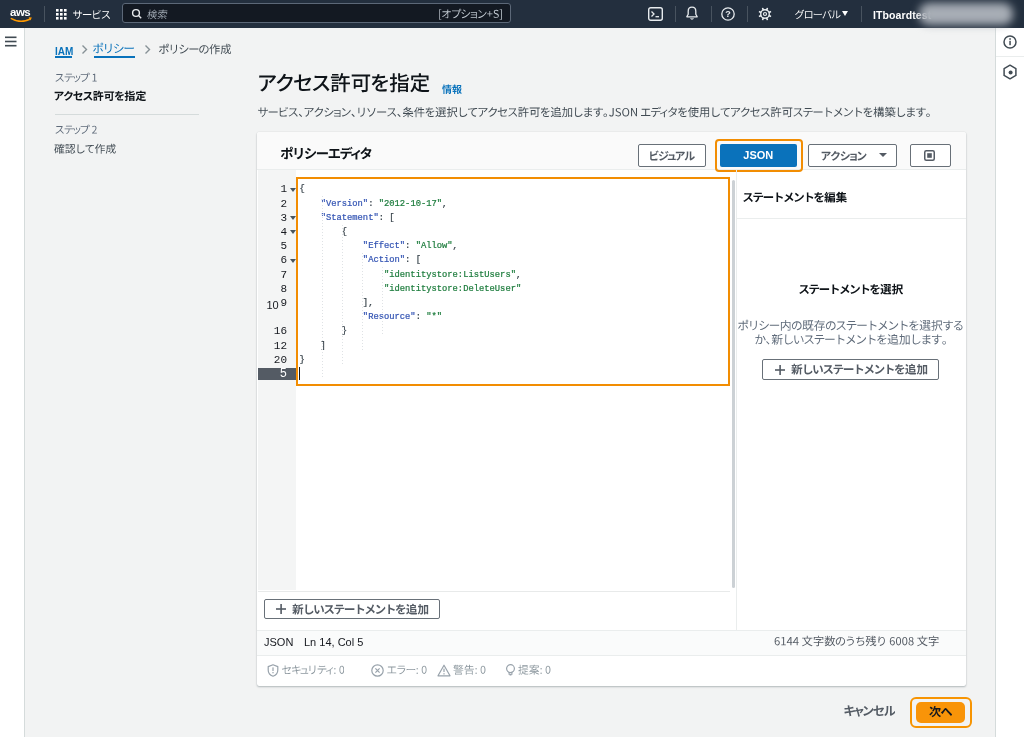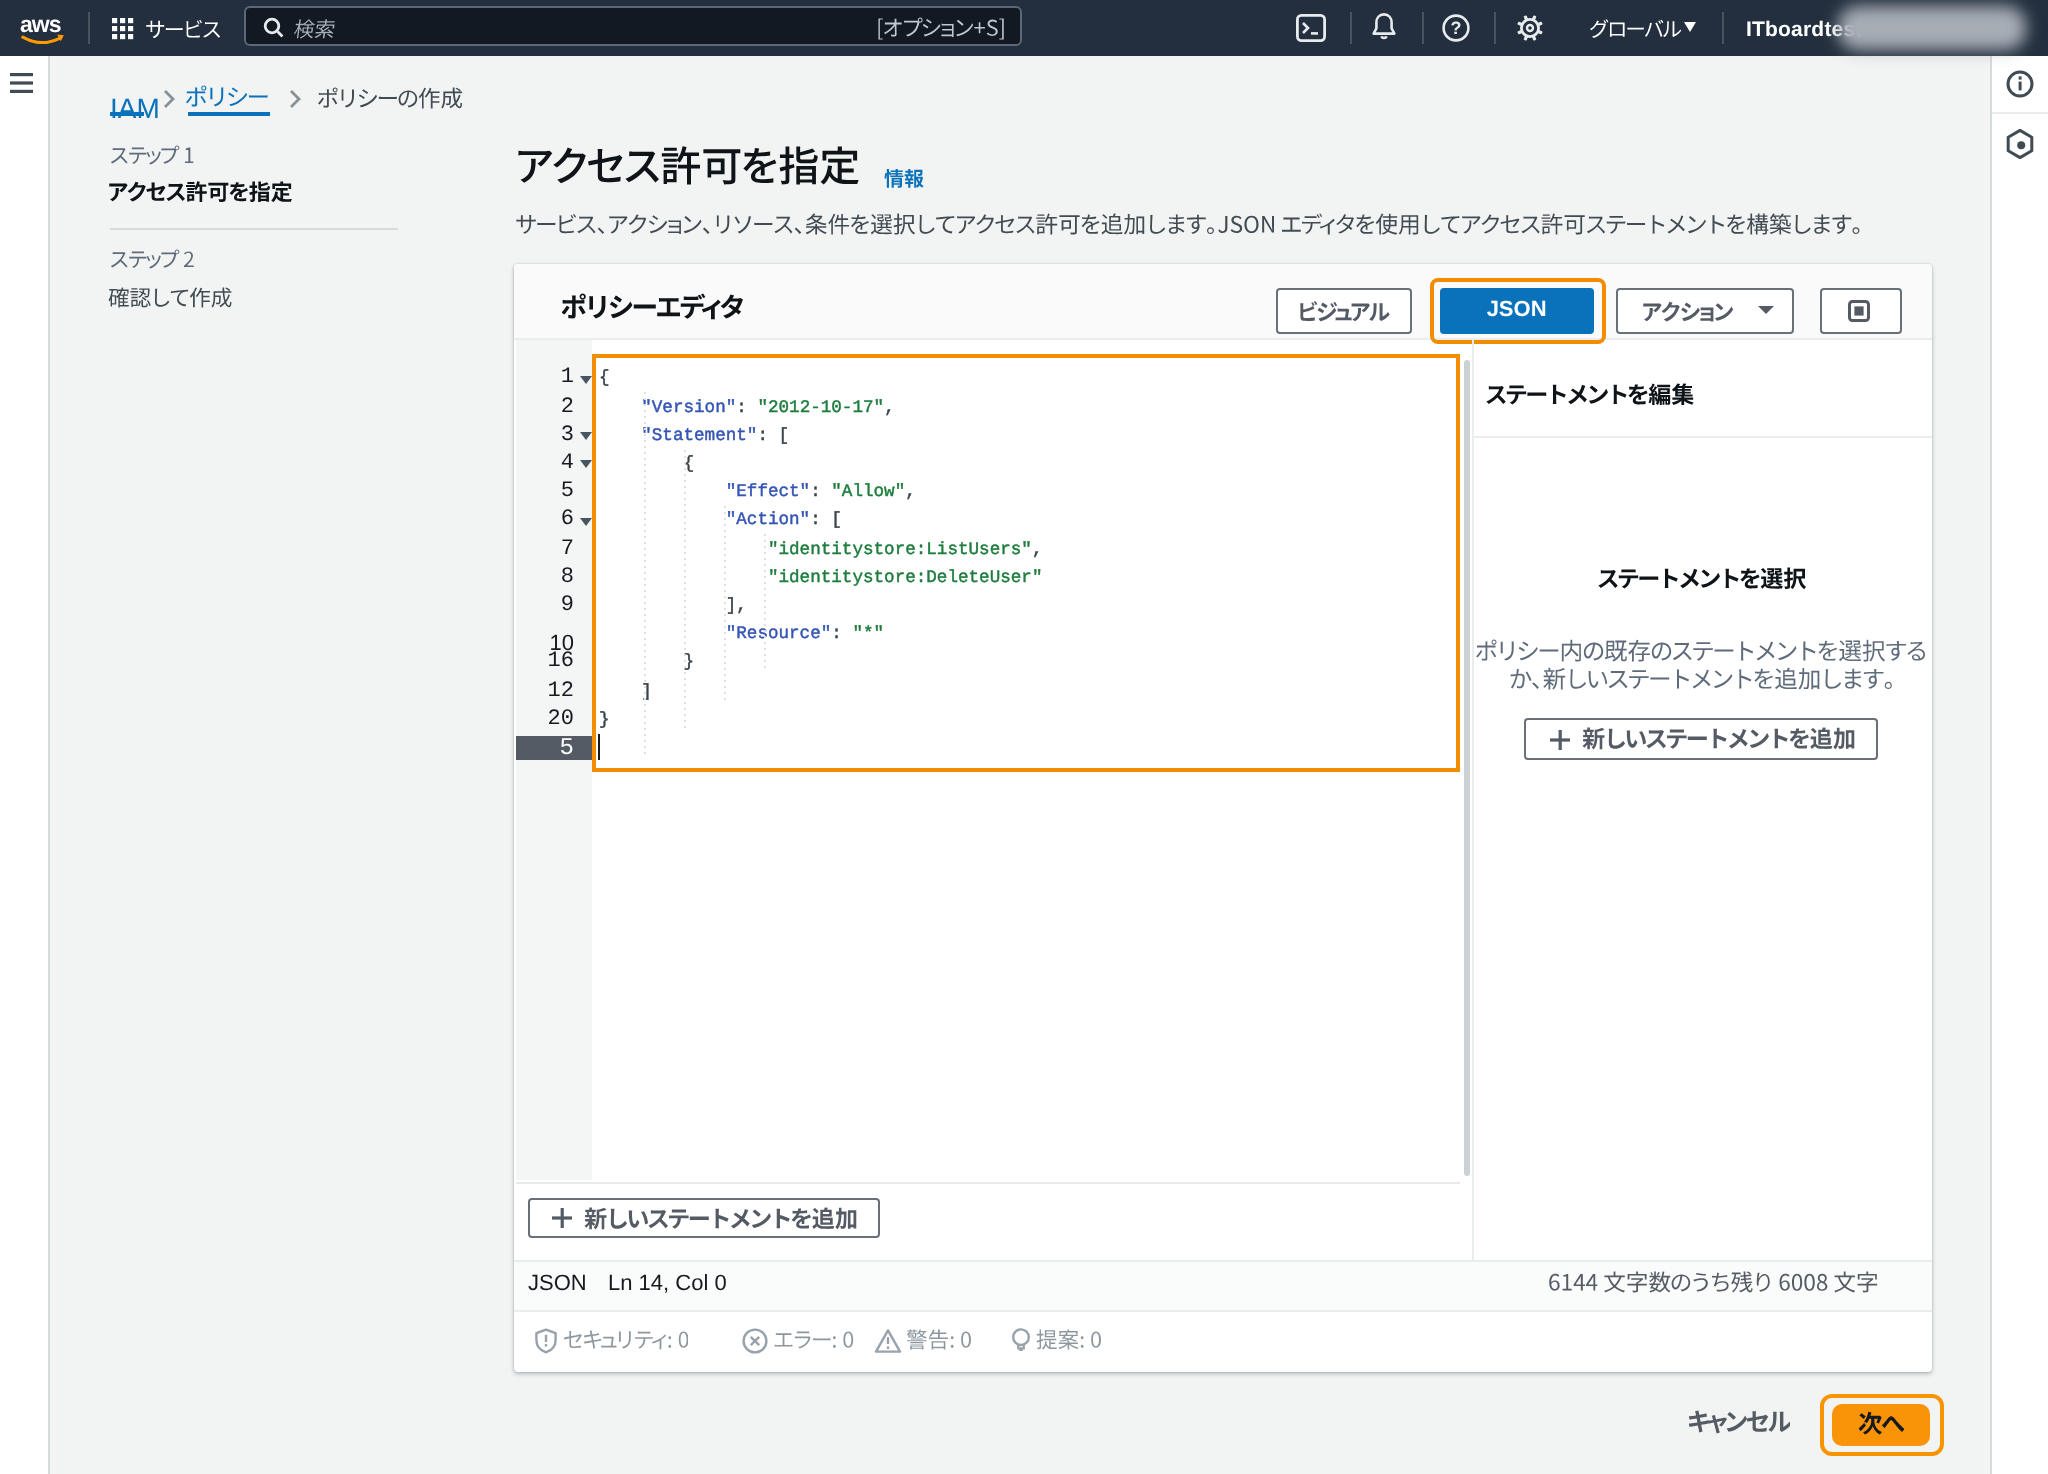--- a/index.html
+++ b/index.html
@@ -92,21 +92,21 @@
 <svg class="abs" style="left:1003px;top:35px" width="14" height="14" viewBox="0 0 14 14">
 <circle cx="7" cy="7" r="6" stroke="#414b53" stroke-width="1.5" fill="none"></circle>
 <rect x="6.3" y="5.8" width="1.5" height="4.4" fill="#414b53"></rect>
     <rect x="6.3" y="3.2" width="1.5" height="1.6" fill="#414b53"></rect>
   </svg>
 <div class="abs" style="left:996px;top:56px;width:28px;height:1px;background:#eaeded"></div>
 <svg class="abs" style="left:1002px;top:64px" width="16" height="17" viewBox="0 0 16 17">
 <path d="M8,1.2 L13.9,4.6 L13.9,11.4 L8,14.8 L2.1,11.4 L2.1,4.6 Z" stroke="#414b53" stroke-width="1.5" fill="none" stroke-linejoin="round"></path>
 <circle cx="8.6" cy="8.6" r="2" fill="#414b53"></circle>
   </svg>
-<div class="abs" style="left:55px;top:45.6px;color:#0972bb;font-size:14px;font-weight:400">IAM</div>
+<div class="abs" style="left:55px;top:45.6px;color:#0972bb;font-size:10px;font-weight:700">IAM</div>
 <div class="abs" style="left:54.8px;top:56.4px;width:17.2px;height:1.2px;background:#0972bb"></div>
 <svg class="abs" style="left:81px;top:45px" width="7" height="9">
     <path d="M1.5,0.5 L5.5,4.5 L1.5,8.5" stroke="#879196" stroke-width="1.4" fill="none"></path>
   </svg>
 <div style="position:absolute;left:93.4px;top:41.3px;">
     <svg width="41.4" height="15.8" viewBox="0 0 41.4 15.8" style="display:block">
       <path fill="#0972bb" d="M8.1 3.1C8.1 2.6 8.5 2.3 8.9 2.3C9.3 2.3 9.6 2.6 9.6 3.1C9.6 3.5 9.3 3.8 8.9 3.8C8.5 3.8 8.1 3.5 8.1 3.1ZM7.6 3.1C7.6 3.8 8.2 4.3 8.9 4.3C9.6 4.3 10.2 3.8 10.2 3.1C10.2 2.4 9.6 1.8 8.9 1.8C8.2 1.8 7.6 2.4 7.6 3.1ZM3.1 7.4 2.2 7C1.8 8 0.8 9.3 0 10.1L0.8 10.6C1.5 9.9 2.6 8.4 3.1 7.4ZM8 7 7.2 7.4C7.8 8.2 8.7 9.6 9.1 10.6L10 10.1C9.5 9.2 8.6 7.8 8 7ZM0.4 4.7V5.6C0.7 5.6 1 5.6 1.4 5.6H4.6V5.7C4.6 6.2 4.6 10.2 4.6 10.9C4.6 11.2 4.5 11.3 4.2 11.3C3.9 11.3 3.3 11.3 2.8 11.2L2.9 12.1C3.4 12.2 4.1 12.2 4.6 12.2C5.3 12.2 5.6 11.9 5.6 11.3C5.6 10.4 5.6 6.6 5.6 5.7V5.6H8.7C9 5.6 9.3 5.6 9.6 5.6V4.7C9.3 4.7 8.9 4.7 8.7 4.7H5.6V3.5C5.6 3.3 5.6 2.8 5.6 2.7H4.5C4.6 2.9 4.6 3.3 4.6 3.5V4.7H1.4C1 4.7 0.7 4.7 0.4 4.7ZM18.7 2.8H17.6C17.6 3.1 17.6 3.4 17.6 3.8C17.6 4.2 17.6 5.2 17.6 5.7C17.6 7.9 17.5 8.8 16.7 9.8C15.9 10.6 14.9 11.1 13.9 11.4L14.6 12.2C15.5 11.9 16.6 11.4 17.4 10.5C18.3 9.5 18.6 8.5 18.6 5.7C18.6 5.3 18.6 4.3 18.6 3.8C18.6 3.4 18.6 3.1 18.7 2.8ZM13.2 2.9H12.2C12.2 3.1 12.2 3.5 12.2 3.8C12.2 4.1 12.2 7.2 12.2 7.7C12.2 8 12.2 8.4 12.2 8.6H13.2C13.2 8.3 13.2 8 13.2 7.7C13.2 7.2 13.2 4.1 13.2 3.8C13.2 3.5 13.2 3.1 13.2 2.9ZM23.4 2.7 22.9 3.5C23.6 3.9 24.8 4.7 25.4 5.2L26 4.4C25.4 4 24.1 3.1 23.4 2.7ZM21.7 11.1 22.2 12C23.3 11.8 24.9 11.3 26.1 10.6C27.9 9.5 29.6 8 30.6 6.4L30 5.4C29.1 7.1 27.5 8.6 25.6 9.7C24.4 10.4 22.9 10.9 21.7 11.1ZM21.6 5.3 21.1 6.1C21.8 6.5 23.1 7.3 23.7 7.7L24.2 6.9C23.7 6.6 22.3 5.7 21.6 5.3ZM31.5 6.6V7.8C31.9 7.7 32.5 7.7 33.1 7.7C34 7.7 38.7 7.7 39.5 7.7C40.1 7.7 40.6 7.8 40.8 7.8V6.6C40.5 6.7 40.1 6.7 39.5 6.7C38.7 6.7 34 6.7 33.1 6.7C32.5 6.7 31.8 6.7 31.5 6.6Z"></path>
     </svg>
   </div>
 <div class="abs" style="left:93.7px;top:56.4px;width:41.2px;height:1.2px;background:#0972bb"></div>
@@ -192,21 +192,21 @@
     <div class="abs" style="left:0;top:210.7px;width:29px;height:14px;line-height:14px;text-align:right;color:#16191f;font-family:'Liberation Mono',monospace;font-size:11px">3</div>
     <div class="abs" style="left:31.5px;top:216.2px;width:0;height:0;border-left:3.2px solid transparent;border-right:3.2px solid transparent;border-top:4px solid #49555f"></div>
     <div class="abs" style="left:0;top:224.9px;width:29px;height:14px;line-height:14px;text-align:right;color:#16191f;font-family:'Liberation Mono',monospace;font-size:11px">4</div>
     <div class="abs" style="left:31.5px;top:230.4px;width:0;height:0;border-left:3.2px solid transparent;border-right:3.2px solid transparent;border-top:4px solid #49555f"></div>
     <div class="abs" style="left:0;top:239.1px;width:29px;height:14px;line-height:14px;text-align:right;color:#16191f;font-family:'Liberation Mono',monospace;font-size:11px">5</div>
     <div class="abs" style="left:0;top:253.3px;width:29px;height:14px;line-height:14px;text-align:right;color:#16191f;font-family:'Liberation Mono',monospace;font-size:11px">6</div>
     <div class="abs" style="left:31.5px;top:258.8px;width:0;height:0;border-left:3.2px solid transparent;border-right:3.2px solid transparent;border-top:4px solid #49555f"></div>
     <div class="abs" style="left:0;top:267.5px;width:29px;height:14px;line-height:14px;text-align:right;color:#16191f;font-family:'Liberation Mono',monospace;font-size:11px">7</div>
     <div class="abs" style="left:0;top:281.7px;width:29px;height:14px;line-height:14px;text-align:right;color:#16191f;font-family:'Liberation Mono',monospace;font-size:11px">8</div>
     <div class="abs" style="left:0;top:295.9px;width:29px;height:14px;line-height:14px;text-align:right;color:#16191f;font-family:'Liberation Mono',monospace;font-size:11px">9</div>
-    <div class="abs" style="left:0;top:315px;width:29px;height:14px;line-height:14px;text-align:right;color:#16191f;font-family:Liberation Sans, sans-serif;font-size:11px">10</div>
+    <div class="abs" style="left:0;top:298px;width:29px;height:14px;line-height:14px;text-align:center;color:#16191f;font-family:Liberation Sans, sans-serif;font-size:11px">10</div>
     <div class="abs" style="left:0;top:324.3px;width:29px;height:14px;line-height:14px;text-align:right;color:#16191f;font-family:'Liberation Mono',monospace;font-size:11px">16</div>
     <div class="abs" style="left:0;top:338.5px;width:29px;height:14px;line-height:14px;text-align:right;color:#16191f;font-family:'Liberation Mono',monospace;font-size:11px">12</div>
     <div class="abs" style="left:0;top:352.7px;width:29px;height:14px;line-height:14px;text-align:right;color:#16191f;font-family:'Liberation Mono',monospace;font-size:11px">20</div>
     <div class="abs" style="left:0px;top:367.7px;width:38px;height:12.4px;background:#545b64"></div>
     <div class="abs" style="left:0;top:367.7px;width:29px;height:12.4px;line-height:12.4px;text-align:right;color:#fff;font-family:'Liberation Mono',monospace;font-size:12px">5</div>
   </div>
 <pre class="abs" style="left:299.5px;top:182.3px;font-family:'Liberation Mono',monospace;font-size:8.8px;line-height:14.2px;font-weight:400;-webkit-text-stroke:0.22px"><span style="color:#37424a">{</span>
 <span style="color:#37424a">    </span><span style="color:#3455b4">"Version"</span><span style="color:#37424a">: </span><span style="color:#1e7d3e">"2012-10-17"</span><span style="color:#37424a">,</span>
 <span style="color:#37424a">    </span><span style="color:#3455b4">"Statement"</span><span style="color:#37424a">: [</span>
 <span style="color:#37424a">        {</span>
@@ -264,21 +264,21 @@
     <rect x="4.3" y="0" width="1.6" height="10" fill="#545b64"></rect>
     <rect x="0" y="4.2" width="10" height="1.6" fill="#545b64"></rect>
   </svg>
 <div style="position:absolute;left:292.0px;top:601.9px;">
     <svg width="137.1" height="15.7" viewBox="0 0 137.1 15.7" style="display:block">
       <path fill="#545b64" d="M10.1 1.9C9.4 2.3 8.2 2.6 7.1 2.9L6.3 2.7V6.7C6.3 8.3 6.1 10.3 4.8 11.7C5.1 11.9 5.6 12.4 5.8 12.7C7.3 11.1 7.6 8.6 7.6 6.9H8.8V12.6H10.1V6.9H11.2V5.6H7.6V3.9C8.8 3.7 10.1 3.3 11.2 2.9ZM1.2 4.2C1.4 4.6 1.5 5.1 1.6 5.5H0.5V6.6H2.6V7.5H0.5V8.7H2.3C1.8 9.6 1 10.4 0.2 10.9C0.5 11.2 0.9 11.6 1.1 11.9C1.6 11.5 2.1 10.9 2.6 10.3V12.6H3.9V10.1C4.2 10.5 4.6 10.8 4.8 11L5.6 10C5.3 9.8 4.3 9.1 3.9 8.8V8.7H5.8V7.5H3.9V6.6H5.9V5.5H4.8C4.9 5.1 5.1 4.7 5.3 4.2L4.6 4H5.8V2.9H3.9V1.8H2.6V2.9H0.6V4H1.9ZM2.3 4H4.1C4 4.4 3.8 5 3.6 5.3L4.5 5.5H2.1L2.7 5.3C2.6 5 2.5 4.4 2.3 4ZM15.2 2.4 13.3 2.4C13.4 2.8 13.5 3.4 13.5 3.9C13.5 4.9 13.4 8 13.4 9.5C13.4 11.5 14.6 12.4 16.5 12.4C19.2 12.4 20.8 10.8 21.5 9.7L20.5 8.4C19.7 9.7 18.4 10.8 16.5 10.8C15.6 10.8 14.9 10.4 14.9 9.2C14.9 7.8 15 5.2 15.1 3.9C15.1 3.5 15.1 2.9 15.2 2.4ZM24.1 3.3 22.3 3.3C22.4 3.6 22.4 4.1 22.4 4.5C22.4 5.2 22.4 6.5 22.6 7.6C22.9 10.7 24 11.9 25.3 11.9C26.2 11.9 26.9 11.1 27.7 9.1L26.5 7.7C26.3 8.6 25.8 10 25.3 10C24.6 10 24.2 8.9 24.1 7.2C24 6.3 24 5.5 24 4.7C24 4.4 24 3.7 24.1 3.3ZM29.9 3.6 28.5 4C29.7 5.5 30.3 8.3 30.5 10.2L32 9.6C31.9 7.8 31 4.9 29.9 3.6ZM41 3.7 40 3C39.8 3.1 39.3 3.2 38.8 3.2C38.3 3.2 35.4 3.2 34.8 3.2C34.4 3.2 33.7 3.1 33.4 3.1V4.7C33.6 4.7 34.3 4.7 34.8 4.7C35.3 4.7 38.2 4.7 38.7 4.7C38.4 5.5 37.7 6.6 37 7.5C35.9 8.7 34.1 10.1 32.2 10.8L33.4 12.1C35 11.3 36.5 10.1 37.8 8.8C38.8 9.9 39.9 11.1 40.7 12.1L42 11C41.3 10.1 39.9 8.6 38.8 7.6C39.5 6.6 40.2 5.4 40.6 4.5C40.7 4.2 40.9 3.9 41 3.7ZM43.9 2.7V4.2C44.2 4.2 44.7 4.2 45.1 4.2C45.8 4.2 49.1 4.2 49.8 4.2C50.2 4.2 50.6 4.2 51 4.2V2.7C50.6 2.8 50.2 2.8 49.8 2.8C49.1 2.8 45.8 2.8 45.1 2.8C44.7 2.8 44.2 2.8 43.9 2.7ZM42.5 5.7V7.2C42.8 7.2 43.3 7.1 43.6 7.1H46.8C46.8 8.1 46.6 9 46.1 9.7C45.6 10.4 44.8 11.1 44 11.4L45.4 12.4C46.4 11.8 47.3 10.9 47.7 10.1C48.1 9.3 48.4 8.3 48.4 7.1H51.2C51.6 7.1 52 7.2 52.3 7.2V5.7C52 5.7 51.5 5.7 51.2 5.7C50.5 5.7 44.3 5.7 43.6 5.7C43.3 5.7 42.9 5.7 42.5 5.7ZM52.9 6.2V8.1C53.3 8 54.1 8 54.8 8C56.1 8 60 8 61 8C61.5 8 62.1 8 62.4 8.1V6.2C62.1 6.3 61.6 6.3 61 6.3C60 6.3 56.2 6.3 54.8 6.3C54.2 6.3 53.3 6.3 52.9 6.2ZM65.8 10.5C65.8 11 65.8 11.6 65.7 12.1H67.5C67.5 11.6 67.4 10.8 67.4 10.5V7.2C68.7 7.6 70.4 8.3 71.6 8.9L72.3 7.3C71.2 6.8 69 6 67.4 5.5V3.8C67.4 3.3 67.5 2.8 67.5 2.4H65.7C65.8 2.8 65.8 3.4 65.8 3.8C65.8 4.8 65.8 9.6 65.8 10.5ZM75.8 4.2 74.8 5.4C76 6.1 77.1 6.9 77.9 7.6C76.8 9 75.4 10.1 73.5 11L74.8 12.2C76.8 11.1 78.1 9.8 79.1 8.6C80.1 9.4 80.9 10.2 81.7 11.2L82.9 9.8C82.1 9 81.1 8.1 80.1 7.3C80.8 6.2 81.3 5 81.7 4.1C81.8 3.9 82 3.3 82.2 3.1L80.4 2.5C80.4 2.8 80.3 3.2 80.2 3.5C79.9 4.5 79.5 5.4 78.9 6.3C77.9 5.6 76.7 4.8 75.8 4.2ZM85.4 2.8 84.3 3.9C85.1 4.5 86.6 5.8 87.2 6.4L88.4 5.2C87.7 4.5 86.2 3.3 85.4 2.8ZM83.9 10.5 84.9 12C86.5 11.8 88 11.1 89.2 10.4C91.1 9.3 92.6 7.7 93.5 6.1L92.6 4.5C91.9 6 90.4 7.8 88.4 9C87.3 9.7 85.7 10.3 83.9 10.5ZM96.4 10.5C96.4 11 96.4 11.6 96.3 12.1H98.1C98.1 11.6 98 10.8 98 10.5V7.2C99.3 7.6 101 8.3 102.2 8.9L102.9 7.3C101.8 6.8 99.6 6 98 5.5V3.8C98 3.3 98.1 2.8 98.1 2.4H96.3C96.4 2.8 96.4 3.4 96.4 3.8C96.4 4.8 96.4 9.6 96.4 10.5ZM113.5 6.7 112.9 5.3C112.5 5.5 112.1 5.7 111.6 5.9C111.1 6.1 110.6 6.3 110 6.6C109.8 6 109.2 5.7 108.5 5.7C108.1 5.7 107.5 5.8 107.2 5.9C107.4 5.6 107.6 5.2 107.8 4.8C109.1 4.7 110.5 4.6 111.6 4.5L111.6 3.1C110.6 3.3 109.5 3.4 108.4 3.5C108.5 3 108.6 2.6 108.6 2.3L107.1 2.2C107.1 2.6 107 3 106.9 3.5H106.3C105.7 3.5 104.9 3.5 104.3 3.4V4.7C104.9 4.8 105.8 4.8 106.2 4.8H106.4C105.9 5.8 105 6.9 103.8 8L105.1 8.9C105.5 8.4 105.8 8 106.2 7.6C106.6 7.2 107.3 6.8 108 6.8C108.3 6.8 108.6 6.9 108.8 7.2C107.5 7.9 106.1 8.9 106.1 10.3C106.1 11.8 107.4 12.3 109.2 12.3C110.3 12.3 111.7 12.2 112.5 12.1L112.6 10.6C111.5 10.8 110.2 10.9 109.3 10.9C108.1 10.9 107.6 10.7 107.6 10.1C107.6 9.5 108 9.1 108.9 8.6C108.9 9.1 108.9 9.6 108.9 10H110.2L110.2 7.9C110.9 7.6 111.6 7.4 112.1 7.1C112.5 7 113.1 6.8 113.5 6.7ZM114.4 2.9C115.1 3.4 116 4.2 116.3 4.7L117.4 3.8C117 3.2 116.2 2.5 115.5 2ZM117.1 6.3H114.4V7.6H115.8V10C115.2 10.4 114.7 10.8 114.2 11.1L114.9 12.5C115.5 12 116 11.6 116.5 11.1C117.3 12 118.2 12.4 119.7 12.4C121.1 12.5 123.4 12.5 124.8 12.4C124.9 12 125.1 11.3 125.2 11C123.7 11.1 121 11.1 119.7 11.1C118.5 11 117.6 10.7 117.1 9.9ZM118.2 2.9V10.4H124.4V6.9H119.5V6.2H123.9V2.9H121.6L122 1.9L120.4 1.7C120.3 2.1 120.2 2.5 120.1 2.9ZM119.5 4H122.6V5H119.5ZM119.5 8.1H123V9.3H119.5ZM132 3.1V12.4H133.3V11.6H134.8V12.3H136.2V3.1ZM133.3 10.3V4.4H134.8V10.3ZM127.5 1.9 127.5 3.8H126.1V5.2H127.4C127.4 7.9 127.1 10.1 125.7 11.6C126.1 11.8 126.6 12.3 126.8 12.6C128.3 10.9 128.7 8.3 128.8 5.2H130C129.9 9.1 129.8 10.5 129.6 10.8C129.5 11 129.4 11.1 129.2 11.1C129 11.1 128.6 11 128.1 11C128.3 11.4 128.5 12 128.5 12.4C129 12.4 129.5 12.4 129.9 12.4C130.3 12.3 130.5 12.1 130.8 11.8C131.2 11.2 131.2 9.4 131.3 4.5C131.3 4.3 131.3 3.8 131.3 3.8H128.8L128.8 1.9Z"></path>
     </svg>
   </div>
 <div class="abs" style="left:257px;top:630px;width:709px;height:26px;background:#fafbfb;border-top:1px solid #eaeded;border-bottom:1px solid #eaeded"></div>
 <div class="abs" style="left:264px;top:636px;font-size:11px;color:#16191f">JSON</div>
-<div class="abs" style="left:304px;top:636px;font-size:11px;color:#16191f">Ln 14, Col 0</div>
+<div class="abs" style="left:304px;top:636px;font-size:11px;color:#16191f">Ln 14, Col 5</div>
 <div style="position:absolute;left:774.2px;top:633.7px;">
     <svg width="165.3" height="15.3" viewBox="0 0 165.3 15.3" style="display:block">
       <path fill="#545b64" d="M3.4 11.4C4.7 11.4 5.8 10.4 5.8 8.8C5.8 7 4.9 6.2 3.5 6.2C2.8 6.2 2.1 6.5 1.6 7.2C1.6 4.6 2.6 3.7 3.7 3.7C4.2 3.7 4.7 4 5.1 4.4L5.6 3.7C5.2 3.2 4.6 2.9 3.7 2.9C2.1 2.9 0.6 4.1 0.6 7.3C0.6 10.1 1.8 11.4 3.4 11.4ZM1.6 8C2.2 7.2 2.8 6.9 3.3 6.9C4.3 6.9 4.8 7.6 4.8 8.8C4.8 9.9 4.2 10.6 3.4 10.6C2.4 10.6 1.7 9.7 1.6 8ZM7.3 11.3H11.8V10.4H10.1V3H9.4C8.9 3.3 8.4 3.5 7.6 3.6V4.3H9.1V10.4H7.3ZM16.4 11.3H17.4V9H18.5V8.2H17.4V3H16.2L12.8 8.3V9H16.4ZM16.4 8.2H13.8L15.7 5.4C16 5 16.2 4.5 16.4 4.1H16.4C16.4 4.6 16.4 5.2 16.4 5.7ZM22.7 11.3H23.6V9H24.7V8.2H23.6V3H22.5L19 8.3V9H22.7ZM22.7 8.2H20.1L22 5.4C22.2 5 22.5 4.5 22.7 4.1H22.7C22.7 4.6 22.7 5.2 22.7 5.7ZM32.8 1.8V3.7H28.2V4.6H29.9C30.5 6.4 31.4 7.9 32.6 9.2C31.4 10.1 29.9 10.9 28.1 11.4C28.2 11.6 28.5 12 28.6 12.2C30.4 11.6 32 10.8 33.2 9.8C34.5 10.9 36 11.7 37.9 12.2C38 12 38.3 11.6 38.5 11.4C36.7 10.9 35.1 10.2 33.9 9.1C35.1 7.9 36 6.4 36.7 4.6H38.4V3.7H33.7V1.8ZM33.2 8.5C32.2 7.4 31.4 6.1 30.8 4.6H35.7C35.1 6.2 34.3 7.5 33.2 8.5ZM44.1 7.1V7.9H39.7V8.7H44.1V11.1C44.1 11.3 44.1 11.3 43.9 11.4C43.7 11.4 42.9 11.4 42.2 11.3C42.3 11.6 42.5 11.9 42.5 12.2C43.5 12.2 44.1 12.2 44.5 12C44.9 11.9 45 11.7 45 11.2V8.7H49.4V7.9H45V7.6C46 7 47 6.2 47.7 5.5L47.1 5L46.9 5.1H41.6V5.9H46.1C45.7 6.3 45.1 6.7 44.6 7.1ZM39.8 3V5.7H40.7V3.8H48.4V5.7H49.3V3H45V1.8H44.1V3ZM55.2 2C55 2.5 54.6 3.1 54.3 3.5L54.9 3.8C55.2 3.4 55.6 2.9 55.9 2.3ZM51.2 2.3C51.5 2.8 51.8 3.4 51.9 3.8L52.5 3.5C52.4 3.1 52.1 2.5 51.8 2.1ZM57.3 1.8C57 3.8 56.4 5.7 55.5 6.9C55.7 7 56 7.3 56.1 7.5C56.5 7.1 56.7 6.6 57 6.1C57.2 7.2 57.6 8.3 58 9.2C57.4 10.1 56.7 10.7 55.7 11.3C55.4 11 54.9 10.7 54.4 10.5C54.8 9.9 55.1 9.3 55.2 8.5H56.2V7.8H53.2L53.6 7L53.4 7H53.9V5.3C54.4 5.7 55.1 6.3 55.4 6.5L55.9 5.9C55.6 5.7 54.3 4.9 53.9 4.6V4.6H56.2V3.9H53.9V1.8H53.1V3.9H50.7V4.6H52.8C52.3 5.3 51.4 6 50.6 6.4C50.8 6.5 51 6.8 51.1 7C51.8 6.6 52.5 6 53.1 5.3V6.9L52.8 6.9L52.3 7.8H50.7V8.5H51.9C51.6 9.1 51.3 9.7 51.1 10.1L51.8 10.4L52 10.1C52.4 10.3 52.7 10.4 53.1 10.6C52.5 11 51.7 11.3 50.7 11.5C50.8 11.7 51 12 51.1 12.2C52.3 11.9 53.2 11.6 53.9 11C54.4 11.3 54.8 11.6 55.2 11.9L55.4 11.6C55.6 11.8 55.8 12.1 55.8 12.2C56.9 11.7 57.8 10.9 58.5 10C59 11 59.7 11.7 60.6 12.2C60.7 12 61 11.6 61.2 11.5C60.3 11 59.5 10.2 59 9.2C59.7 8 60.1 6.5 60.4 4.7H61.1V3.9H57.7C57.9 3.3 58.1 2.6 58.2 1.9ZM52.8 8.5H54.4C54.3 9.2 54 9.7 53.7 10.1C53.2 9.9 52.8 9.7 52.3 9.5ZM57.5 4.7H59.5C59.3 6.1 59 7.3 58.5 8.3C58 7.2 57.7 6 57.5 4.7ZM66.2 4C66.1 5.1 65.9 6.2 65.6 7.1C65 9 64.4 9.8 63.9 9.8C63.4 9.8 62.7 9.1 62.7 7.7C62.7 6.2 64 4.3 66.2 4ZM67.2 4C69.1 4.2 70.2 5.6 70.2 7.3C70.2 9.3 68.7 10.3 67.3 10.7C67 10.7 66.7 10.8 66.3 10.8L66.9 11.7C69.5 11.3 71.1 9.7 71.1 7.3C71.1 5.1 69.4 3.2 66.8 3.2C64 3.2 61.8 5.3 61.8 7.8C61.8 9.7 62.8 10.8 63.8 10.8C64.9 10.8 65.8 9.6 66.5 7.3C66.8 6.2 67 5.1 67.2 4ZM78.9 7.5C78.9 9.6 77 10.6 74.2 11L74.7 11.8C77.7 11.4 79.9 10 79.9 7.6C79.9 6 78.7 5.1 77.1 5.1C75.8 5.1 74.5 5.4 73.7 5.6C73.4 5.7 73 5.8 72.7 5.8L73 6.8C73.2 6.7 73.6 6.6 73.9 6.5C74.6 6.3 75.7 5.9 77 5.9C78.2 5.9 78.9 6.6 78.9 7.5ZM74.2 2.5 74 3.3C75.3 3.5 77.6 3.8 78.8 3.8L79 3C77.9 3 75.4 2.7 74.2 2.5ZM82 3.9 82 4.8C82.7 4.8 83.4 4.9 84.2 4.9H84.2C83.9 6.2 83.4 7.8 82.9 8.9L83.7 9.2C83.8 9 83.9 8.9 84 8.7C84.8 7.8 86 7.3 87.4 7.3C88.7 7.3 89.4 8 89.4 8.8C89.4 10.7 86.9 11.1 84.3 10.8L84.5 11.7C87.9 12 90.3 11.2 90.3 8.8C90.3 7.5 89.3 6.6 87.5 6.6C86.3 6.6 85.3 6.8 84.3 7.5C84.5 6.9 84.8 5.8 85 4.9C86.5 4.8 88.3 4.6 89.6 4.4L89.6 3.5C88.2 3.8 86.5 4 85.2 4.1L85.3 3.4C85.4 3.1 85.4 2.8 85.5 2.5L84.5 2.4C84.5 2.7 84.5 3 84.5 3.3L84.3 4.1H84.1C83.5 4.1 82.6 4 82 3.9ZM99.3 2.2C99.9 2.4 100.6 2.8 101 3.2L101.5 2.6C101.1 2.3 100.4 1.9 99.8 1.7ZM101.1 7.6C100.7 8.2 100.2 8.8 99.6 9.3C99.5 8.8 99.3 8.3 99.2 7.7L102.1 7.4L102 6.7L99.1 7L98.9 5.9L101.6 5.7L101.5 5L98.8 5.2L98.8 4.2L101.8 4L101.7 3.3L98.7 3.5C98.7 2.9 98.7 2.4 98.7 1.8H97.8C97.8 2.4 97.9 3 97.9 3.6L96.2 3.7L96.2 4.5L97.9 4.3L98 5.3L96.4 5.5L96.5 6.2L98.1 6L98.3 7.1L96.1 7.3L96.2 8L98.4 7.8C98.5 8.5 98.7 9.2 98.9 9.8C97.9 10.5 96.8 11.1 95.6 11.4C95.8 11.6 96 11.9 96.1 12.1C97.2 11.8 98.3 11.2 99.2 10.5C99.7 11.6 100.3 12.2 101.1 12.2C101.9 12.2 102.2 11.7 102.3 10.3C102.1 10.2 101.8 10.1 101.7 9.9C101.6 11 101.5 11.3 101.2 11.3C100.7 11.3 100.3 10.9 99.9 10C100.6 9.4 101.2 8.7 101.7 8.1ZM91.9 2.3V3.1H93.3C93 4.9 92.4 6.6 91.6 7.6C91.8 7.8 92.1 8 92.3 8.2C92.4 7.9 92.6 7.7 92.8 7.4C93.3 7.7 93.9 8.2 94.3 8.6C93.7 10 93 11 92 11.6C92.2 11.8 92.5 12 92.6 12.2C94.3 10.9 95.5 8.5 96 4.8L95.5 4.6L95.3 4.7H93.8C93.9 4.2 94 3.6 94.1 3.1H96.3V2.3ZM93.6 5.4H95.1C95 6.3 94.8 7.1 94.6 7.8C94.2 7.4 93.6 7 93.1 6.7C93.3 6.3 93.4 5.9 93.6 5.4ZM105.8 2.4 104.8 2.4C104.8 2.7 104.8 3 104.7 3.3C104.6 4.2 104.4 5.9 104.4 7C104.4 7.7 104.4 8.3 104.5 8.8L105.4 8.7C105.3 8.1 105.3 7.8 105.3 7.3C105.5 5.8 106.8 3.8 108.2 3.8C109.4 3.8 110 5.1 110 6.8C110 9.7 108.1 10.7 105.6 11.1L106.2 11.9C109 11.4 110.9 10 110.9 6.8C110.9 4.5 109.8 3 108.3 3C106.9 3 105.7 4.4 105.3 5.5C105.3 4.7 105.6 3.2 105.8 2.4ZM118.5 11.4C119.8 11.4 120.9 10.4 120.9 8.8C120.9 7 120 6.2 118.6 6.2C118 6.2 117.2 6.5 116.7 7.2C116.8 4.6 117.7 3.7 118.9 3.7C119.4 3.7 119.9 4 120.2 4.4L120.8 3.7C120.3 3.2 119.7 2.9 118.8 2.9C117.2 2.9 115.8 4.1 115.8 7.3C115.8 10.1 116.9 11.4 118.5 11.4ZM116.8 8C117.3 7.2 117.9 6.9 118.4 6.9C119.4 6.9 119.9 7.6 119.9 8.8C119.9 9.9 119.3 10.6 118.5 10.6C117.5 10.6 116.9 9.7 116.8 8ZM124.5 11.4C126.1 11.4 127.1 10 127.1 7.1C127.1 4.3 126.1 2.9 124.5 2.9C123 2.9 122 4.3 122 7.1C122 10 123 11.4 124.5 11.4ZM124.5 10.6C123.6 10.6 123 9.6 123 7.1C123 4.7 123.6 3.7 124.5 3.7C125.5 3.7 126.1 4.7 126.1 7.1C126.1 9.6 125.5 10.6 124.5 10.6ZM130.8 11.4C132.4 11.4 133.4 10 133.4 7.1C133.4 4.3 132.4 2.9 130.8 2.9C129.2 2.9 128.2 4.3 128.2 7.1C128.2 10 129.2 11.4 130.8 11.4ZM130.8 10.6C129.9 10.6 129.2 9.6 129.2 7.1C129.2 4.7 129.9 3.7 130.8 3.7C131.7 3.7 132.4 4.7 132.4 7.1C132.4 9.6 131.7 10.6 130.8 10.6ZM137.1 11.4C138.7 11.4 139.7 10.5 139.7 9.3C139.7 8.2 139 7.5 138.3 7.1V7.1C138.8 6.7 139.4 5.9 139.4 5.1C139.4 3.8 138.5 2.9 137.1 2.9C135.8 2.9 134.9 3.7 134.9 5C134.9 5.9 135.4 6.5 136 6.9V6.9C135.2 7.4 134.5 8.1 134.5 9.2C134.5 10.5 135.6 11.4 137.1 11.4ZM137.7 6.8C136.7 6.4 135.8 6 135.8 5C135.8 4.2 136.3 3.7 137.1 3.7C138 3.7 138.5 4.3 138.5 5.1C138.5 5.7 138.2 6.3 137.7 6.8ZM137.1 10.7C136.1 10.7 135.4 10 135.4 9.2C135.4 8.4 135.8 7.7 136.5 7.3C137.7 7.8 138.7 8.2 138.7 9.3C138.7 10.1 138.1 10.7 137.1 10.7ZM147.9 1.8V3.7H143.3V4.6H145C145.6 6.4 146.5 7.9 147.7 9.2C146.5 10.1 145 10.9 143.2 11.4C143.4 11.6 143.6 12 143.7 12.2C145.6 11.6 147.1 10.8 148.3 9.8C149.6 10.9 151.1 11.7 153 12.2C153.2 12 153.4 11.6 153.6 11.4C151.8 10.9 150.3 10.2 149 9.1C150.2 7.9 151.1 6.4 151.8 4.6H153.5V3.7H148.8V1.8ZM148.4 8.5C147.3 7.4 146.5 6.1 145.9 4.6H150.8C150.2 6.2 149.4 7.5 148.4 8.5ZM159.3 7.1V7.9H154.8V8.7H159.3V11.1C159.3 11.3 159.2 11.3 159 11.4C158.8 11.4 158.1 11.4 157.3 11.3C157.4 11.6 157.6 11.9 157.7 12.2C158.6 12.2 159.2 12.2 159.6 12C160 11.9 160.2 11.7 160.2 11.2V8.7H164.6V7.9H160.2V7.6C161.1 7 162.1 6.2 162.8 5.5L162.3 5L162.1 5.1H156.7V5.9H161.3C160.8 6.3 160.2 6.7 159.7 7.1ZM154.9 3V5.7H155.8V3.8H163.6V5.7H164.4V3H160.1V1.8H159.2V3Z"></path>
     </svg>
   </div>
 <svg class="abs" style="left:266.5px;top:664px" width="12" height="13" viewBox="0 0 12 13">
 <path d="M6,0.8 L10.8,2.6 L10.8,6 C10.8,9.2 8.8,11.2 6,12.2 C3.2,11.2 1.2,9.2 1.2,6 L1.2,2.6 Z" stroke="#98a2ab" stroke-width="1.2" fill="none" stroke-linejoin="round"></path>
 <rect x="5.4" y="3.4" width="1.2" height="3.6" fill="#98a2ab"></rect>
     <rect x="5.4" y="8" width="1.2" height="1.3" fill="#98a2ab"></rect>
   </svg>

